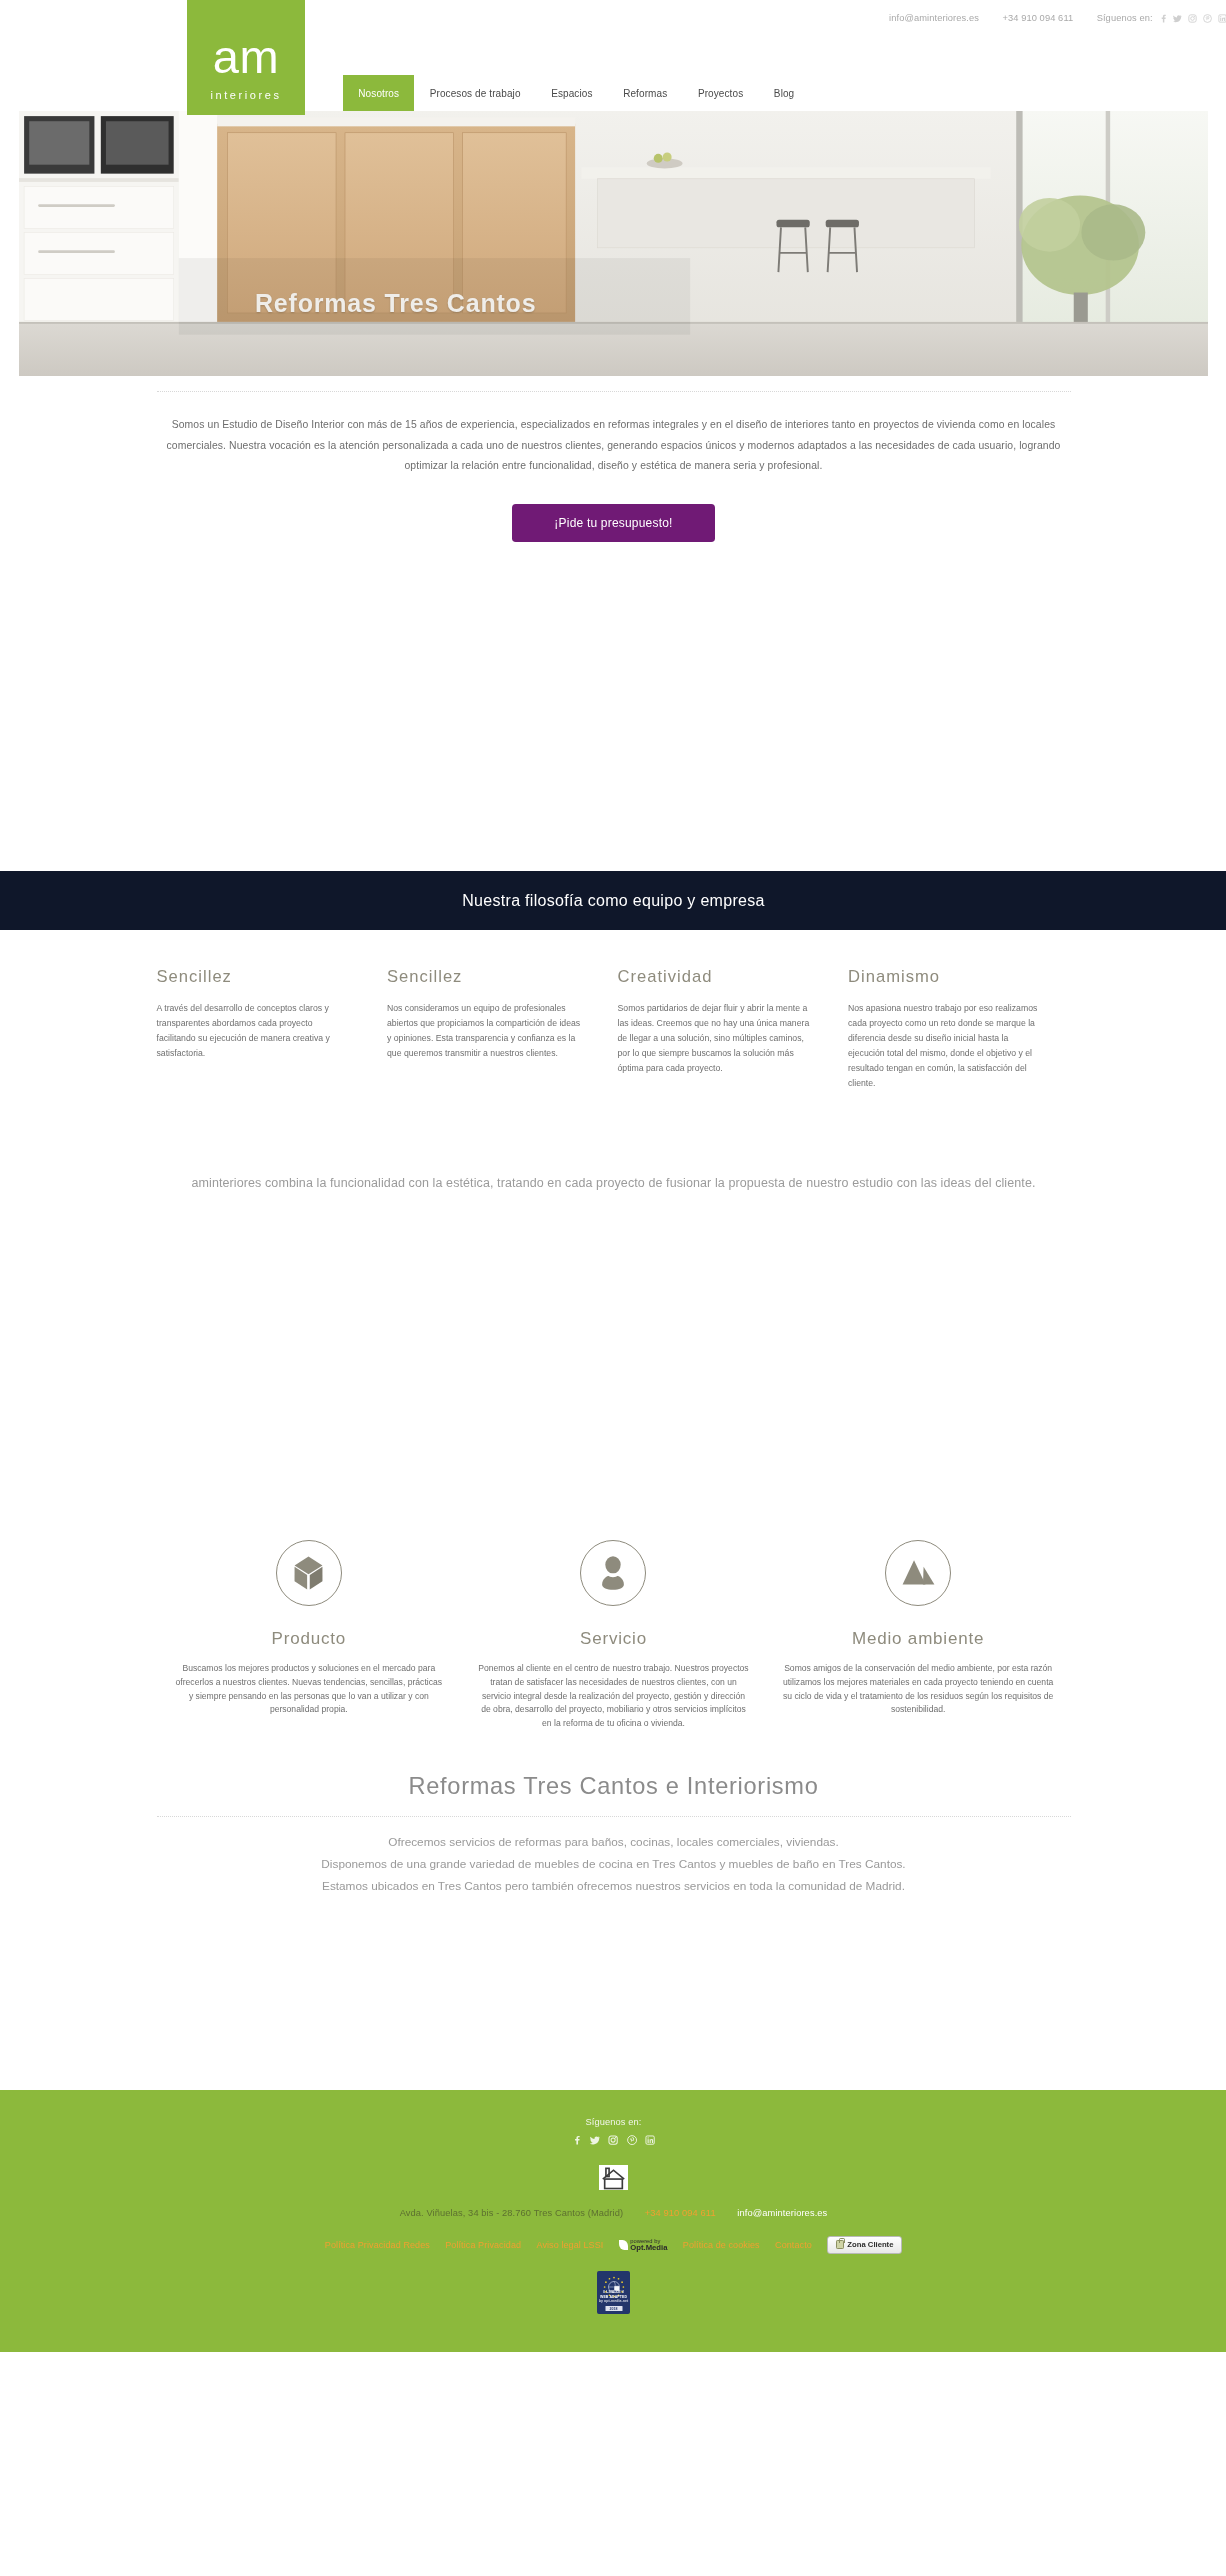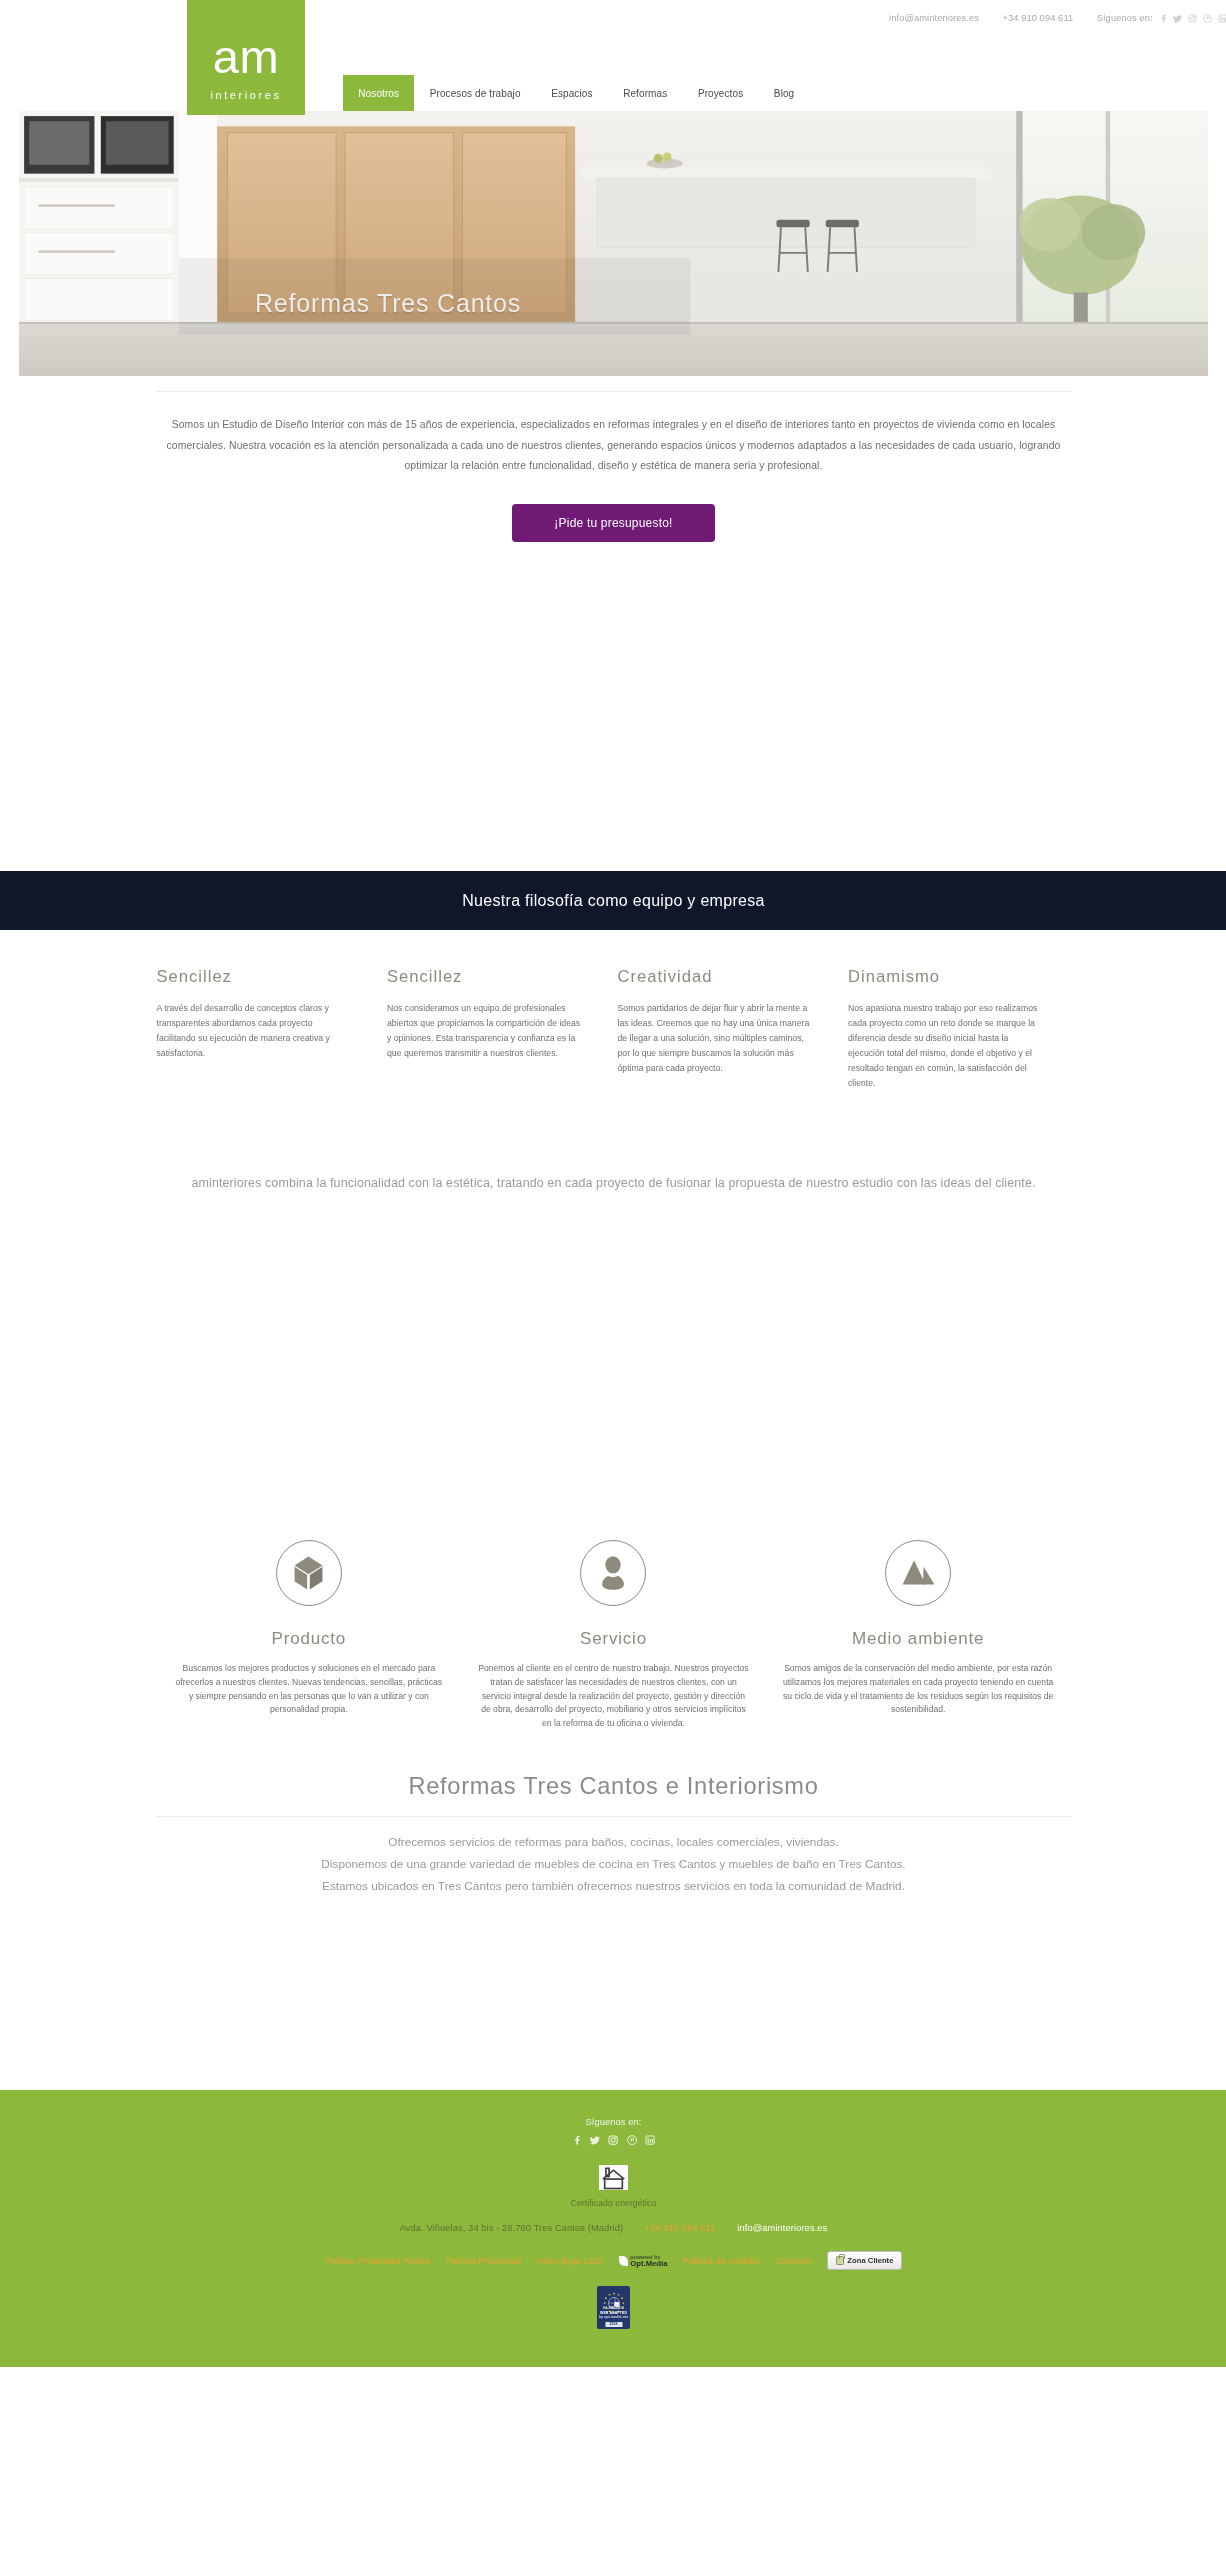--- a/index.html
+++ b/index.html
@@ -57,21 +57,21 @@
 
   
   .hero {
     position:relative; height:265px; margin-top:11.5px;
     width:1189px; margin-left:19px; overflow:hidden;
     background:linear-gradient(#e9e7e2,#dedbd4);
   }
   .hero-art { position:absolute; inset:0; }
   .hero-title {
     position:absolute; left:236px; top:178px;
-    font-size:25px; font-weight:400; color:#efede9;
+    font-size:25px; font-weight:700; color:#efede9;
     letter-spacing:0.8px; text-shadow:0 0.6px 1.9px rgba(0,0,0,.18);
     z-index:4;
   }
 
   
   .wrap { width:914px; margin:0 auto; }
   .sec-title {
     text-align:center; font-size:25.6px; font-weight:300;
     color:#8b8b8b; letter-spacing:0.8px; padding-top:51px;
   }
@@ -490,21 +490,20 @@
 
     <div class="cert">
       <span class="cert-ic">
         <svg viewBox="0 0 46 40" width="29" height="25.6">
           <rect width="46" height="40" fill="#ffffff"></rect>
           <path d="M6 22 L23 8 L40 22" fill="none" stroke="#3c3c3c" stroke-width="2.6"></path>
           <rect x="9" y="22" width="28" height="15" fill="none" stroke="#3c3c3c" stroke-width="2.6"></rect>
           <rect x="11" y="5" width="5" height="13" fill="none" stroke="#3c3c3c" stroke-width="2.6"></rect>
         </svg>
       </span>
-      <span class="cert-label">Certificado energético</span>
     </div>
 
     <div class="f-addr">
       <span>Avda. Viñuelas, 34 bis - 28.760 Tres Cantos (Madrid)</span>
       <a href="#" class="tel">+34 910 094 611</a>
       <a href="#" class="mail">info@aminteriores.es</a>
     </div>
 
     <div class="f-links">
       <a href="#">Política Privacidad Redes</a>

